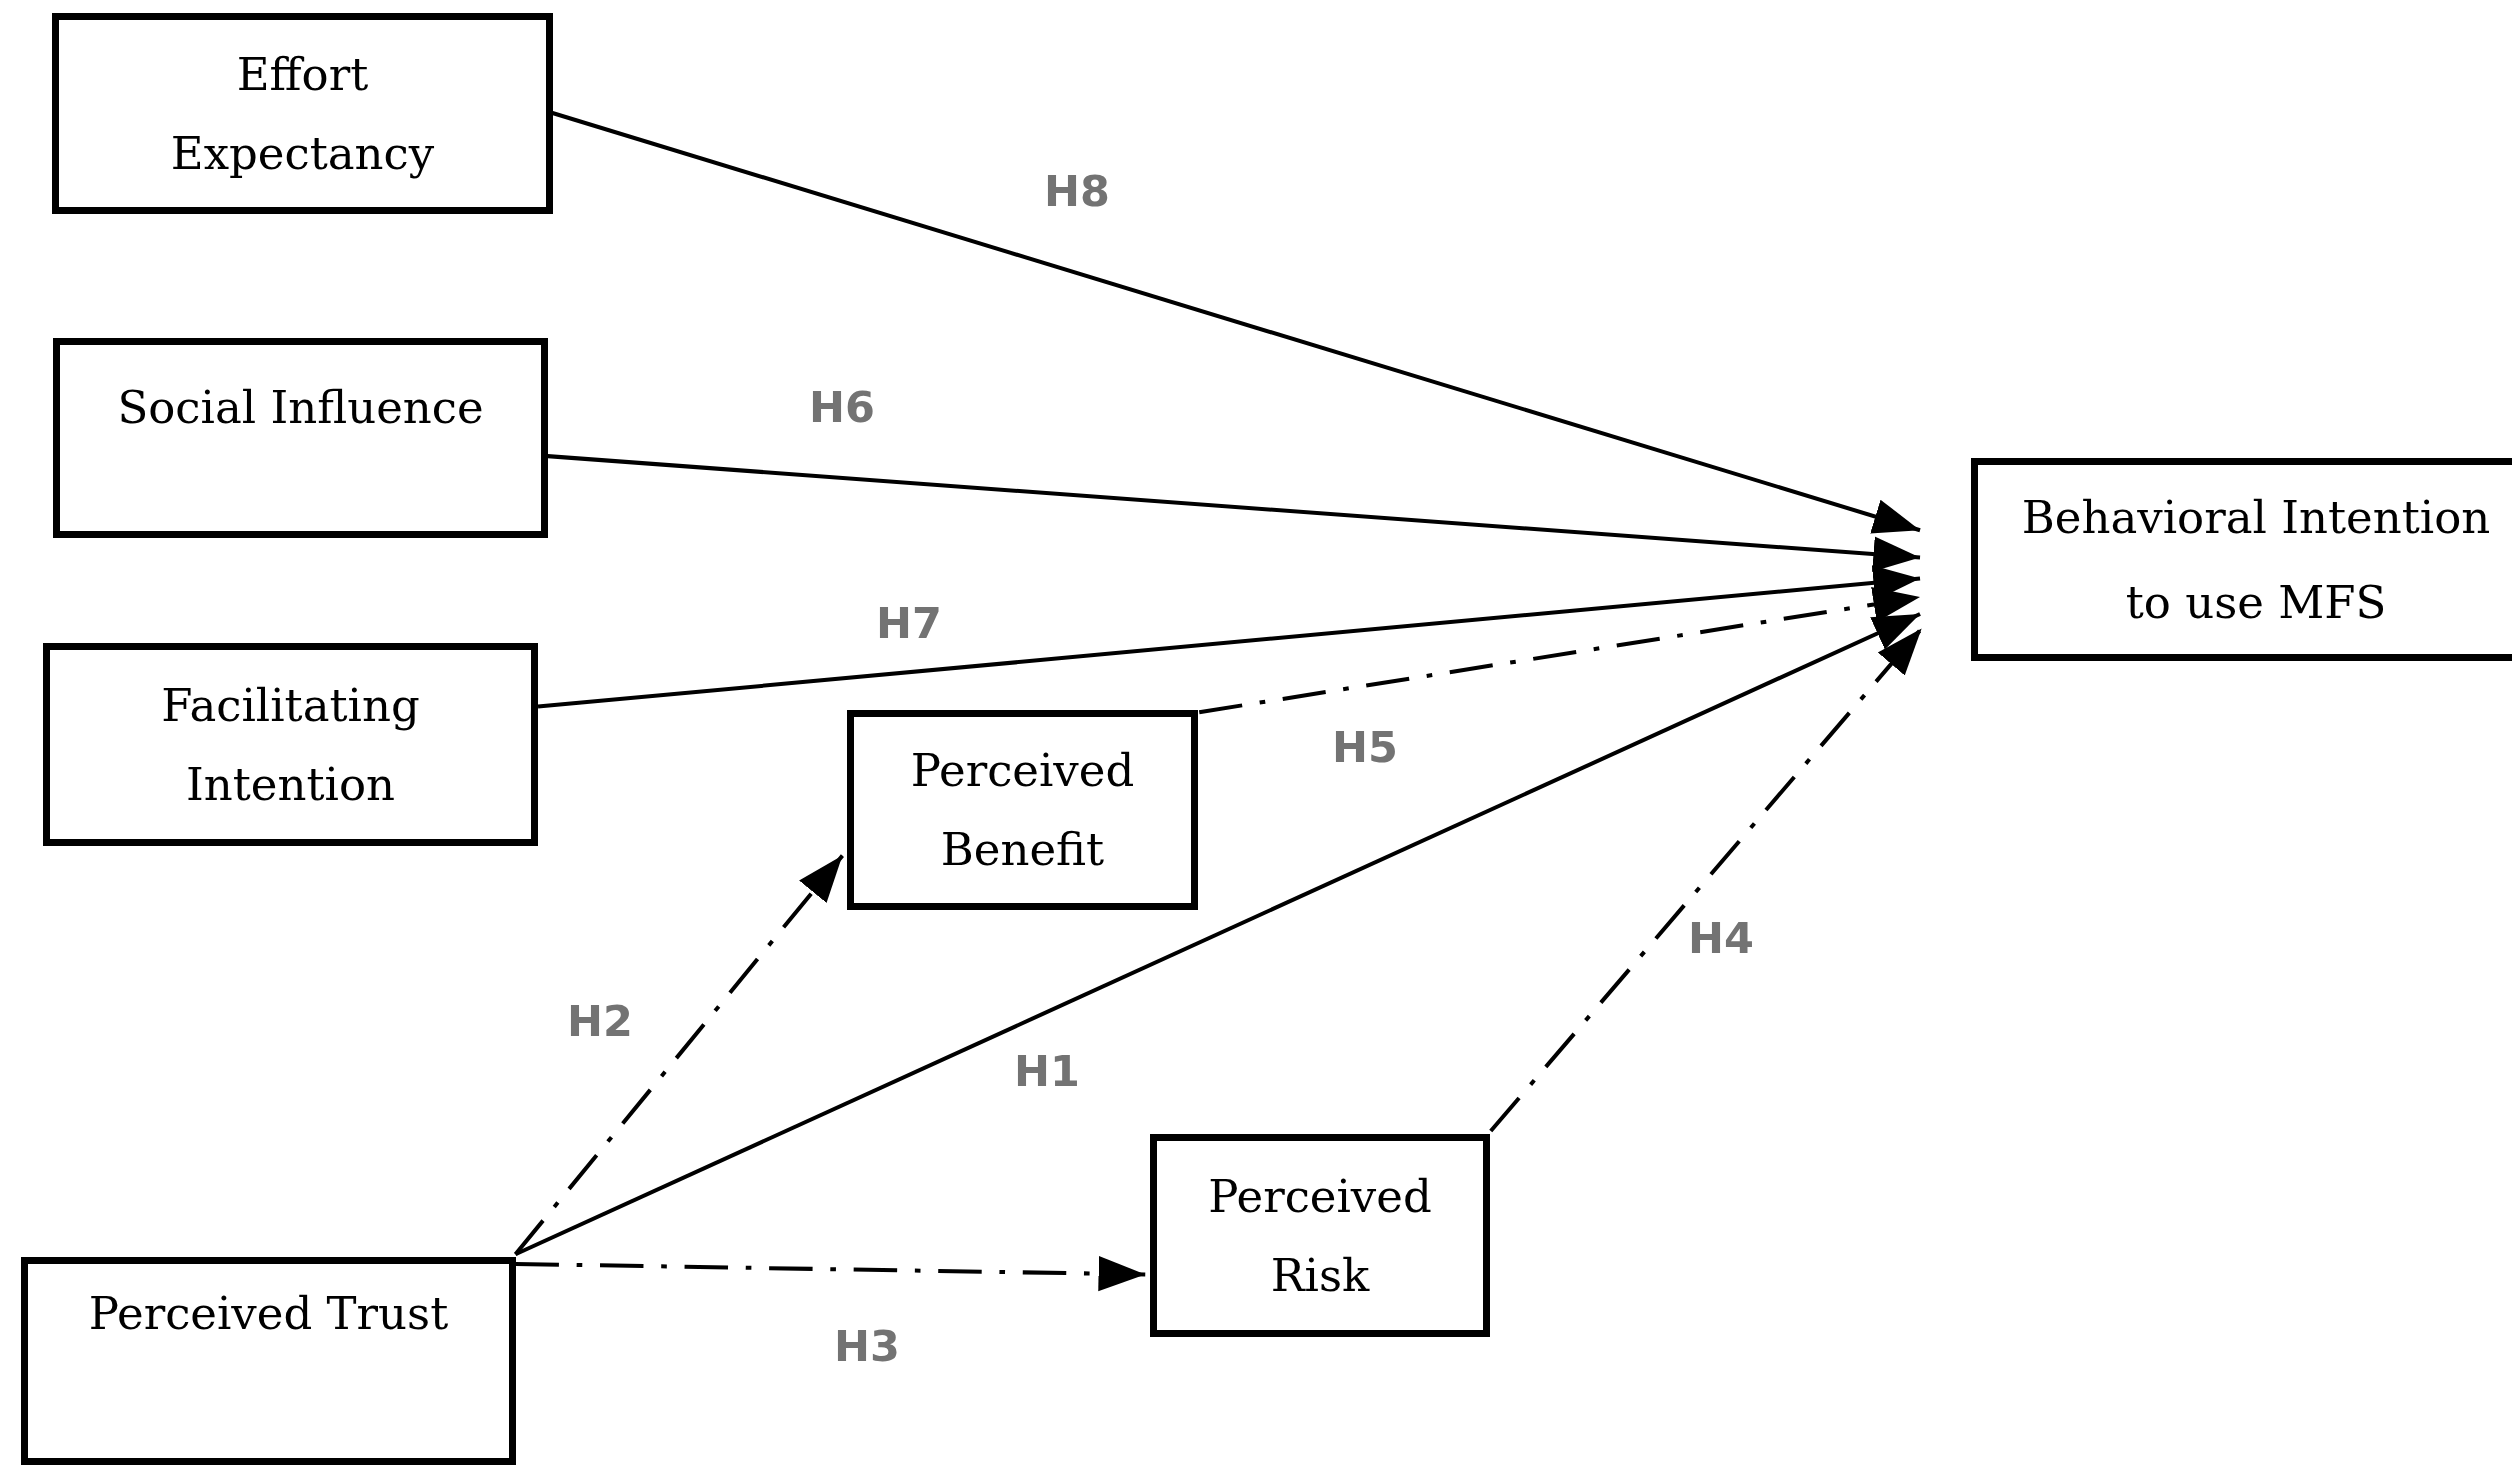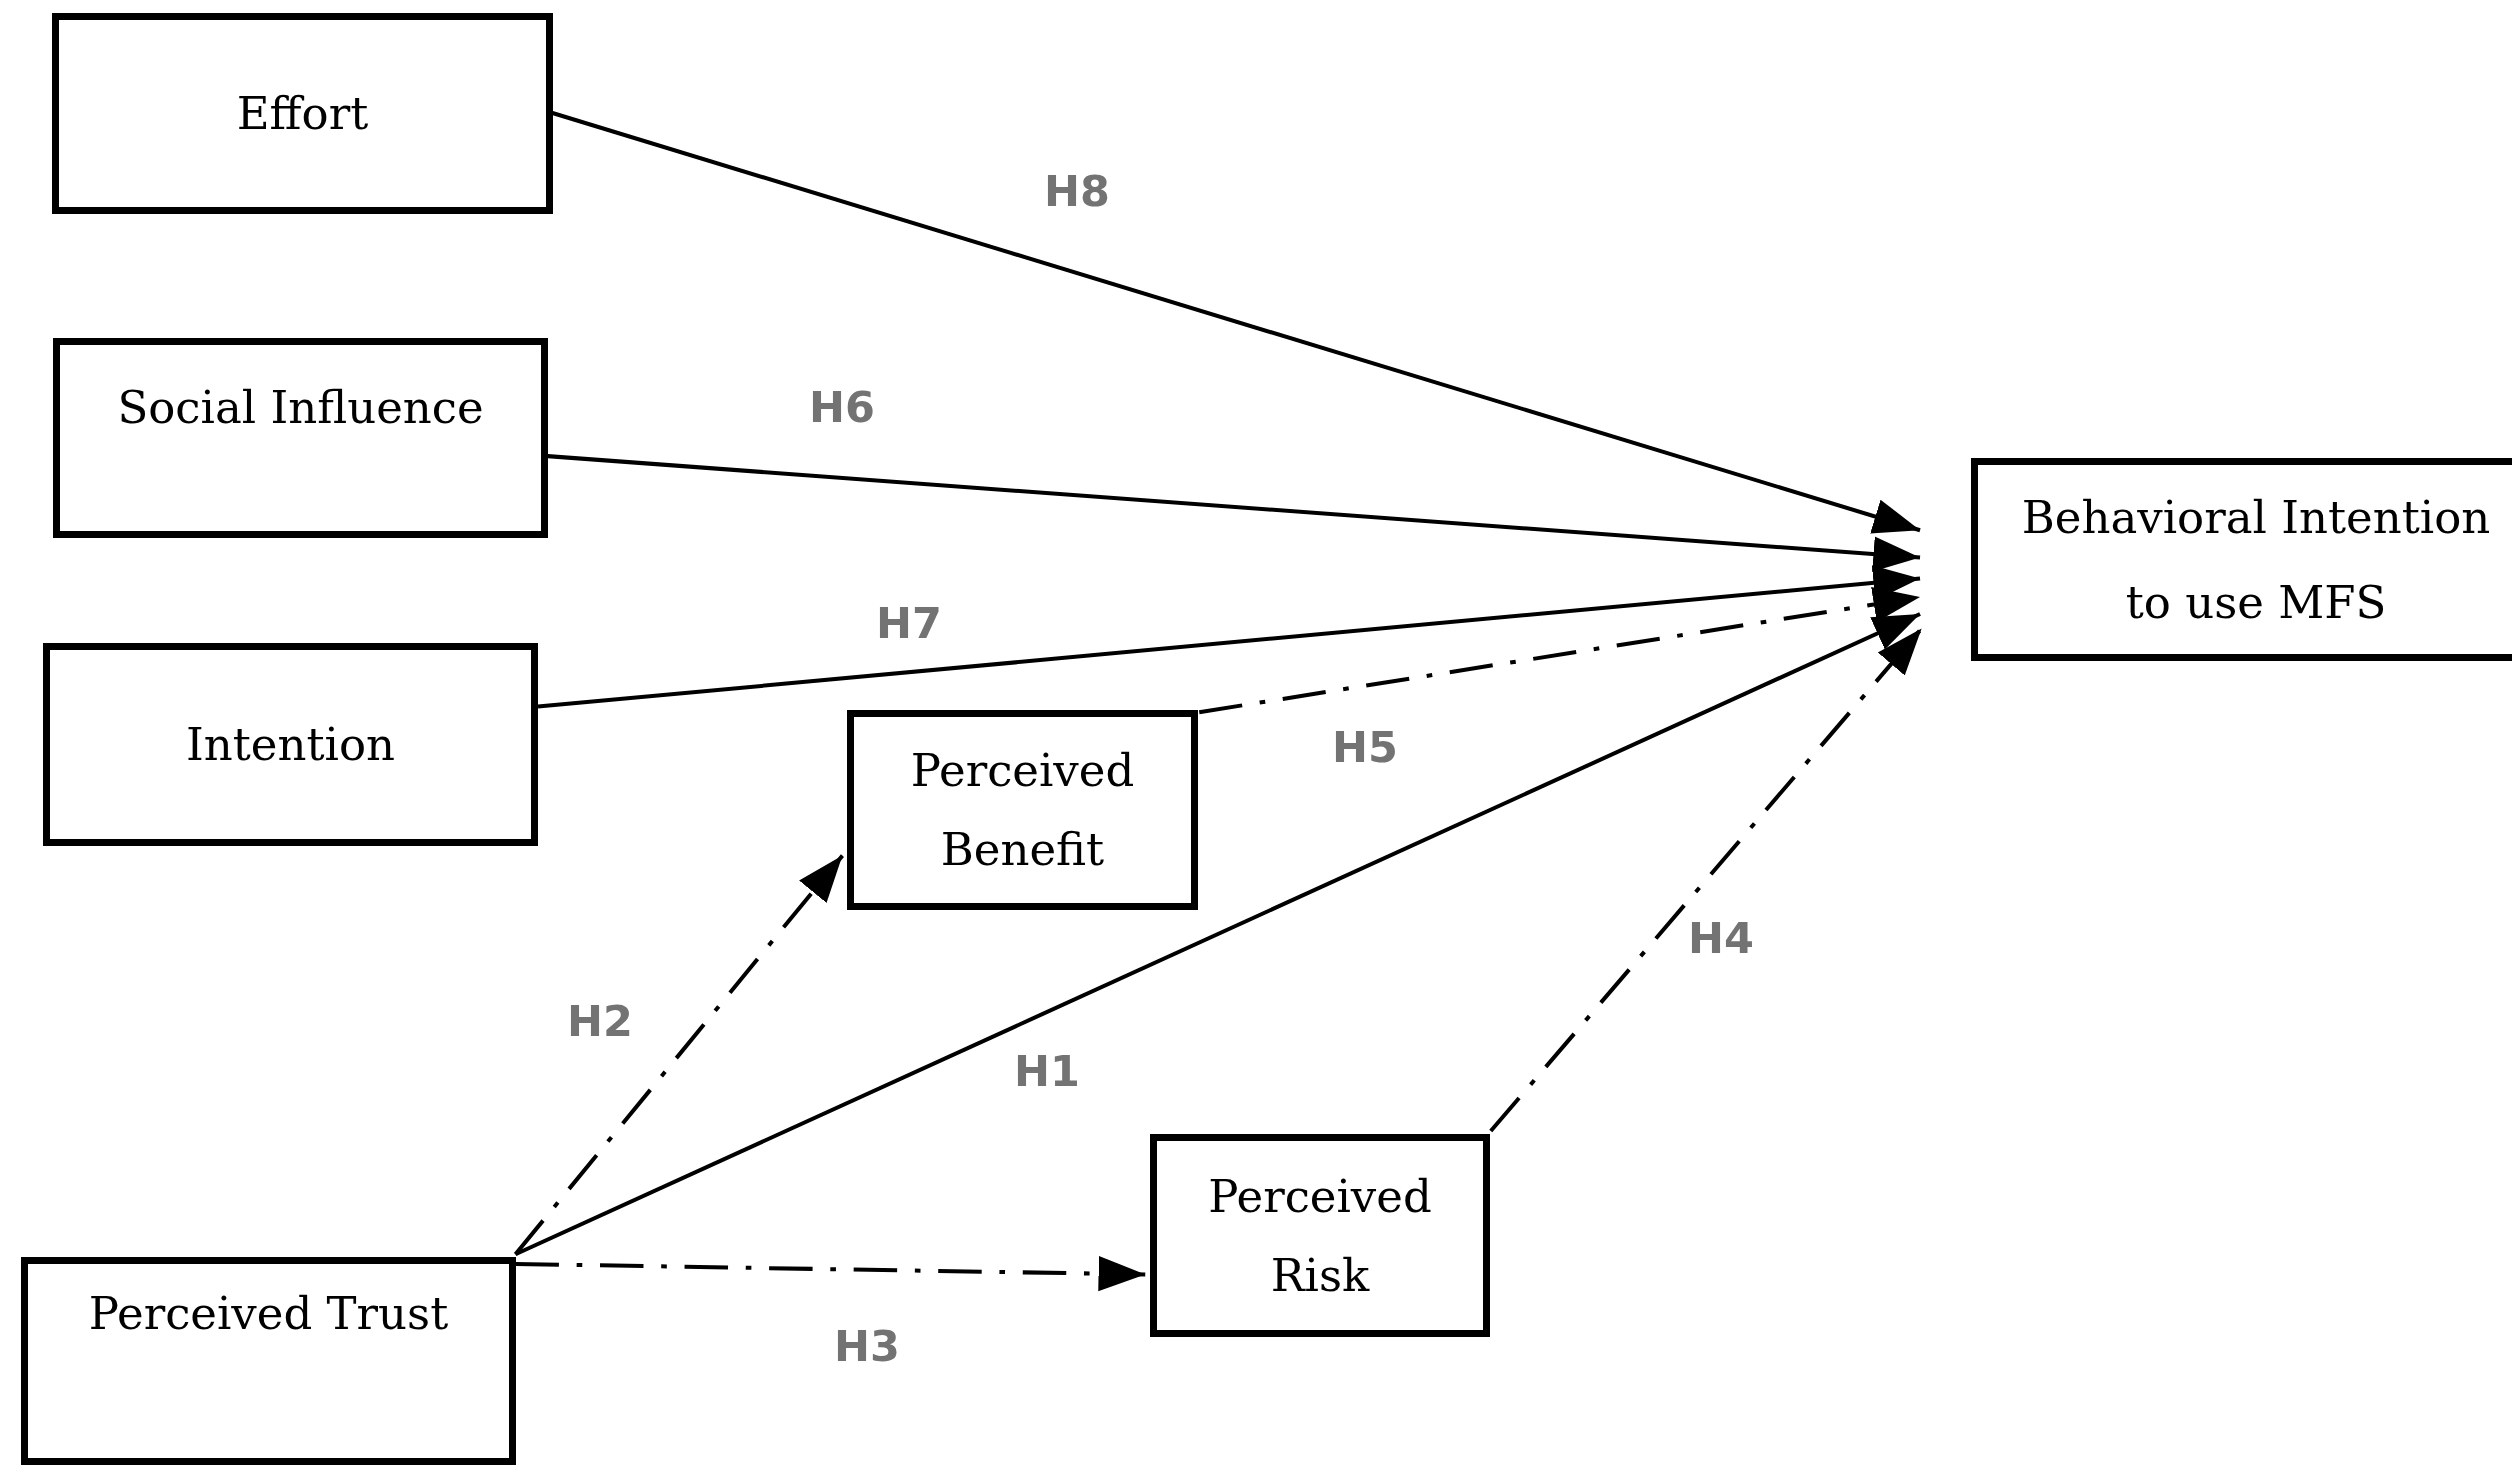--- a/index.html
+++ b/index.html
@@ -91,27 +91,29 @@
     <line class="edge" x1="668" y1="877" x2="2384" y2="718" marker-end="url(#arrow)"></line>
     <line class="edge dashdot" x1="1489" y1="884" x2="2384" y2="741" marker-end="url(#arrow)"></line>
     <line class="edge" x1="640" y1="1557" x2="2384" y2="762" marker-end="url(#arrow)"></line>
     <line class="edge dashdot" x1="1851" y1="1404" x2="2386" y2="780" marker-end="url(#arrow)"></line>
     <line class="edge dashdot" x1="640" y1="1557" x2="1046" y2="1062" marker-end="url(#arrow)"></line>
     <line class="edge dashdot" x1="640" y1="1569" x2="1422" y2="1582" marker-end="url(#arrow)"></line>
   </svg>
 
   <div class="node" id="n-ee">
     <span>Effort</span>
+    <span>Expectancy</span>
   </div>
 
   <div class="node top-align" id="n-si">
     <span>Social Influence</span>
   </div>
 
   <div class="node" id="n-fc">
+    <span>Facilitating</span>
     <span>Intention</span>
   </div>
 
   <div class="node top-align" id="n-pt">
     <span>Perceived Trust</span>
   </div>
 
   <div class="node" id="n-pb">
     <span>Perceived</span>
     <span>Benefit</span>

